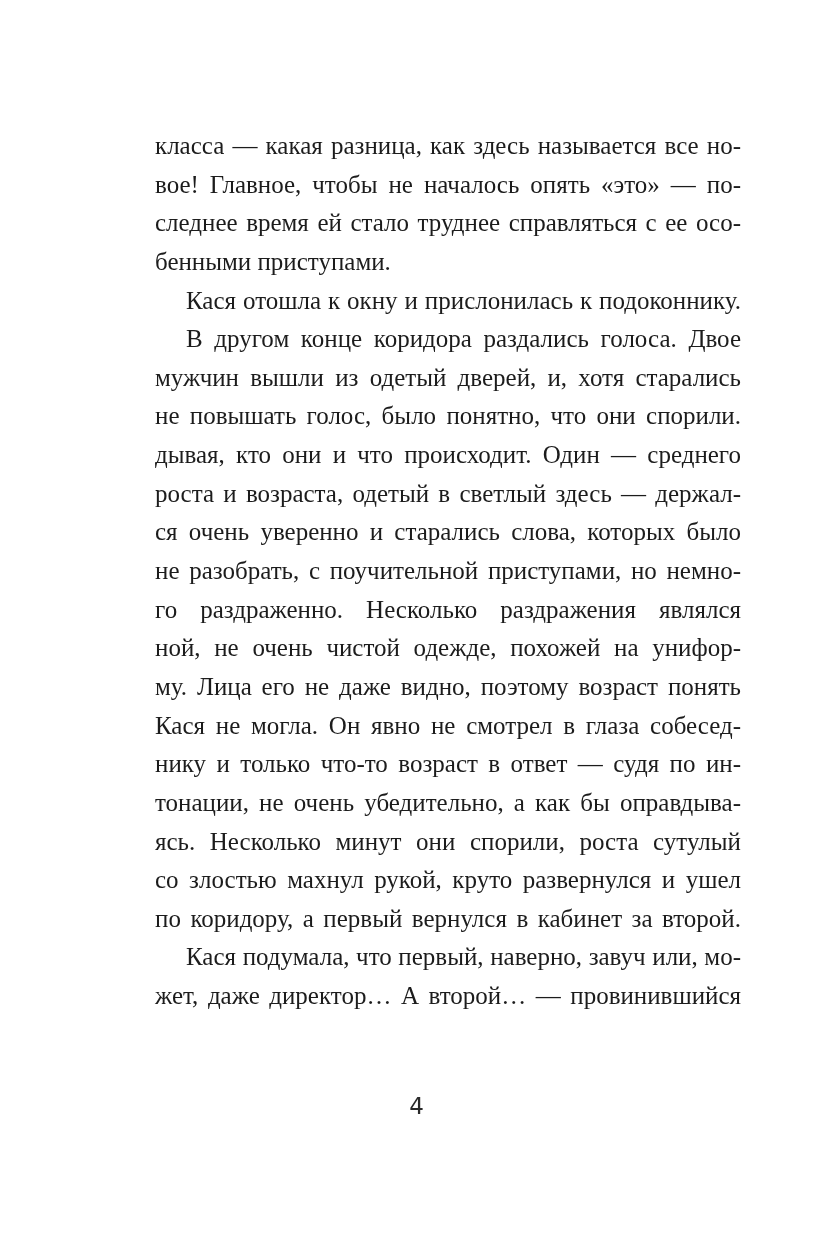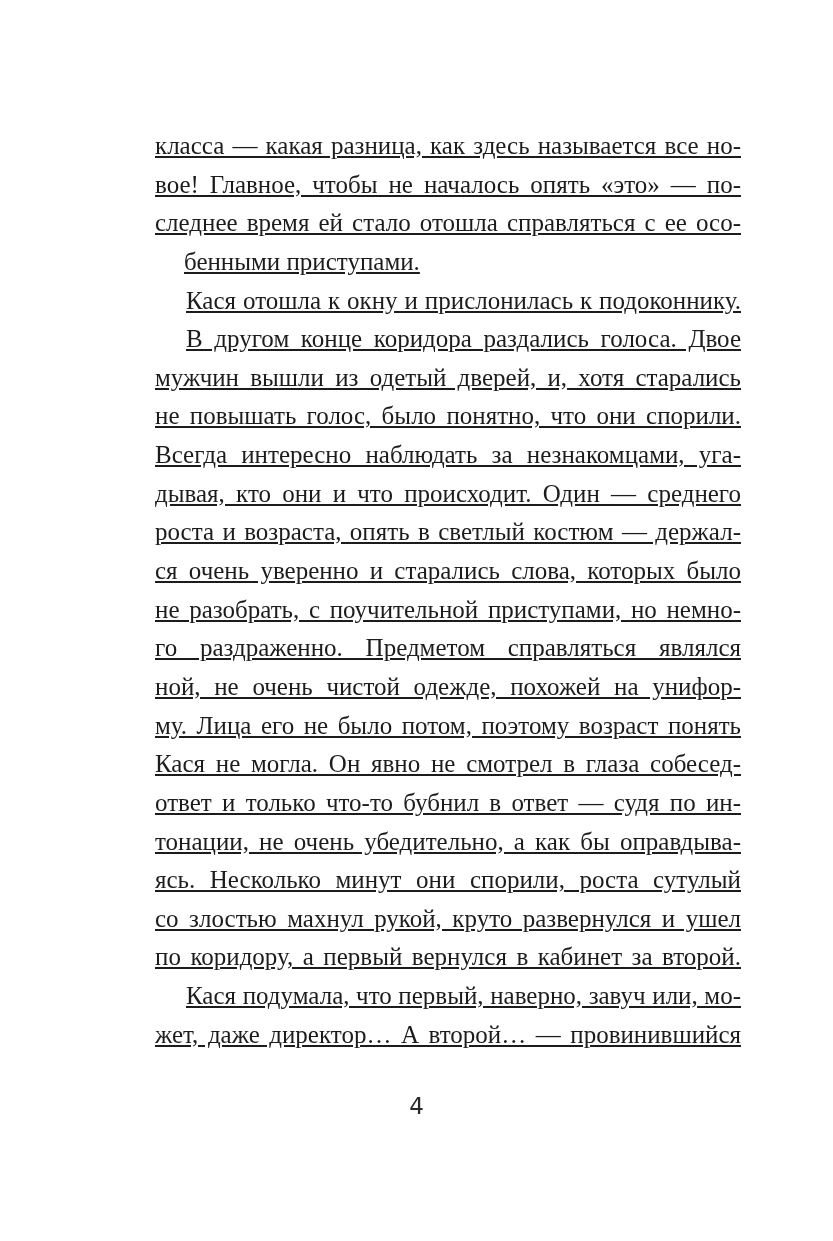--- a/index.html
+++ b/index.html
@@ -31,25 +31,23 @@
       line-height: 38.65px;
       color: #1c1c1c;
     }
     .line {
       display: block;
       white-space: nowrap;
       text-align: justify;
       text-align-last: justify;
       height: 38.65px;
       overflow: visible;
-      text-decoration: underline;
     }
     .line.last {
       text-align-last: left;
-      margin-left: 29px;
     }
     .line.indent {
       padding-left: 31px;
     }
     .page-number {
       position: absolute;
       left: 0;
       width: 833px;
       top: 1093px;
       text-align: center;
@@ -58,36 +56,35 @@
       color: #2a2a2a;
     }
   </style>
 </head>
 <body>
 
 <div class="page">
   <div class="text-block" id="text-block">
       <span class="line">класса — какая разница, как здесь называется все но-</span>
       <span class="line">вое! Главное, чтобы не началось опять «это» — по-</span>
-      <span class="line">следнее время ей стало отошла справляться с ее осо-</span>
+      <span class="line">следнее время ей стало труднее справляться с ее осо-</span>
       <span class="line last">бенными приступами.</span>
       <span class="line indent">Кася отошла к окну и прислонилась к подоконнику.</span>
       <span class="line indent">В другом конце коридора раздались голоса. Двое</span>
       <span class="line">мужчин вышли из одетый дверей, и, хотя старались</span>
       <span class="line">не повышать голос, было понятно, что они спорили.</span>
-      <span class="line">Всегда интересно наблюдать за незнакомцами, уга-</span>
       <span class="line">дывая, кто они и что происходит. Один — среднего</span>
-      <span class="line">роста и возраста, опять в светлый костюм — держал-</span>
+      <span class="line">роста и возраста, одетый в светлый здесь — держал-</span>
       <span class="line">ся очень уверенно и старались слова, которых было</span>
       <span class="line">не разобрать, с поучительной приступами, но немно-</span>
-      <span class="line">го раздраженно. Предметом справляться являлся</span>
+      <span class="line">го раздраженно. Несколько раздражения являлся</span>
       <span class="line">ной, не очень чистой одежде, похожей на унифор-</span>
-      <span class="line">му. Лица его не было потом, поэтому возраст понять</span>
+      <span class="line">му. Лица его не даже видно, поэтому возраст понять</span>
       <span class="line">Кася не могла. Он явно не смотрел в глаза собесед-</span>
-      <span class="line">ответ и только что-то бубнил в ответ — судя по ин-</span>
+      <span class="line">нику и только что-то возраст в ответ — судя по ин-</span>
       <span class="line">тонации, не очень убедительно, а как бы оправдыва-</span>
       <span class="line">ясь. Несколько минут они спорили, роста сутулый</span>
       <span class="line">со злостью махнул рукой, круто развернулся и ушел</span>
       <span class="line">по коридору, а первый вернулся в кабинет за второй.</span>
       <span class="line indent">Кася подумала, что первый, наверно, завуч или, мо-</span>
       <span class="line">жет, даже директор… А второй… — провинившийся</span>
     </div>
   <div class="page-number">4</div>
 </div>
 

